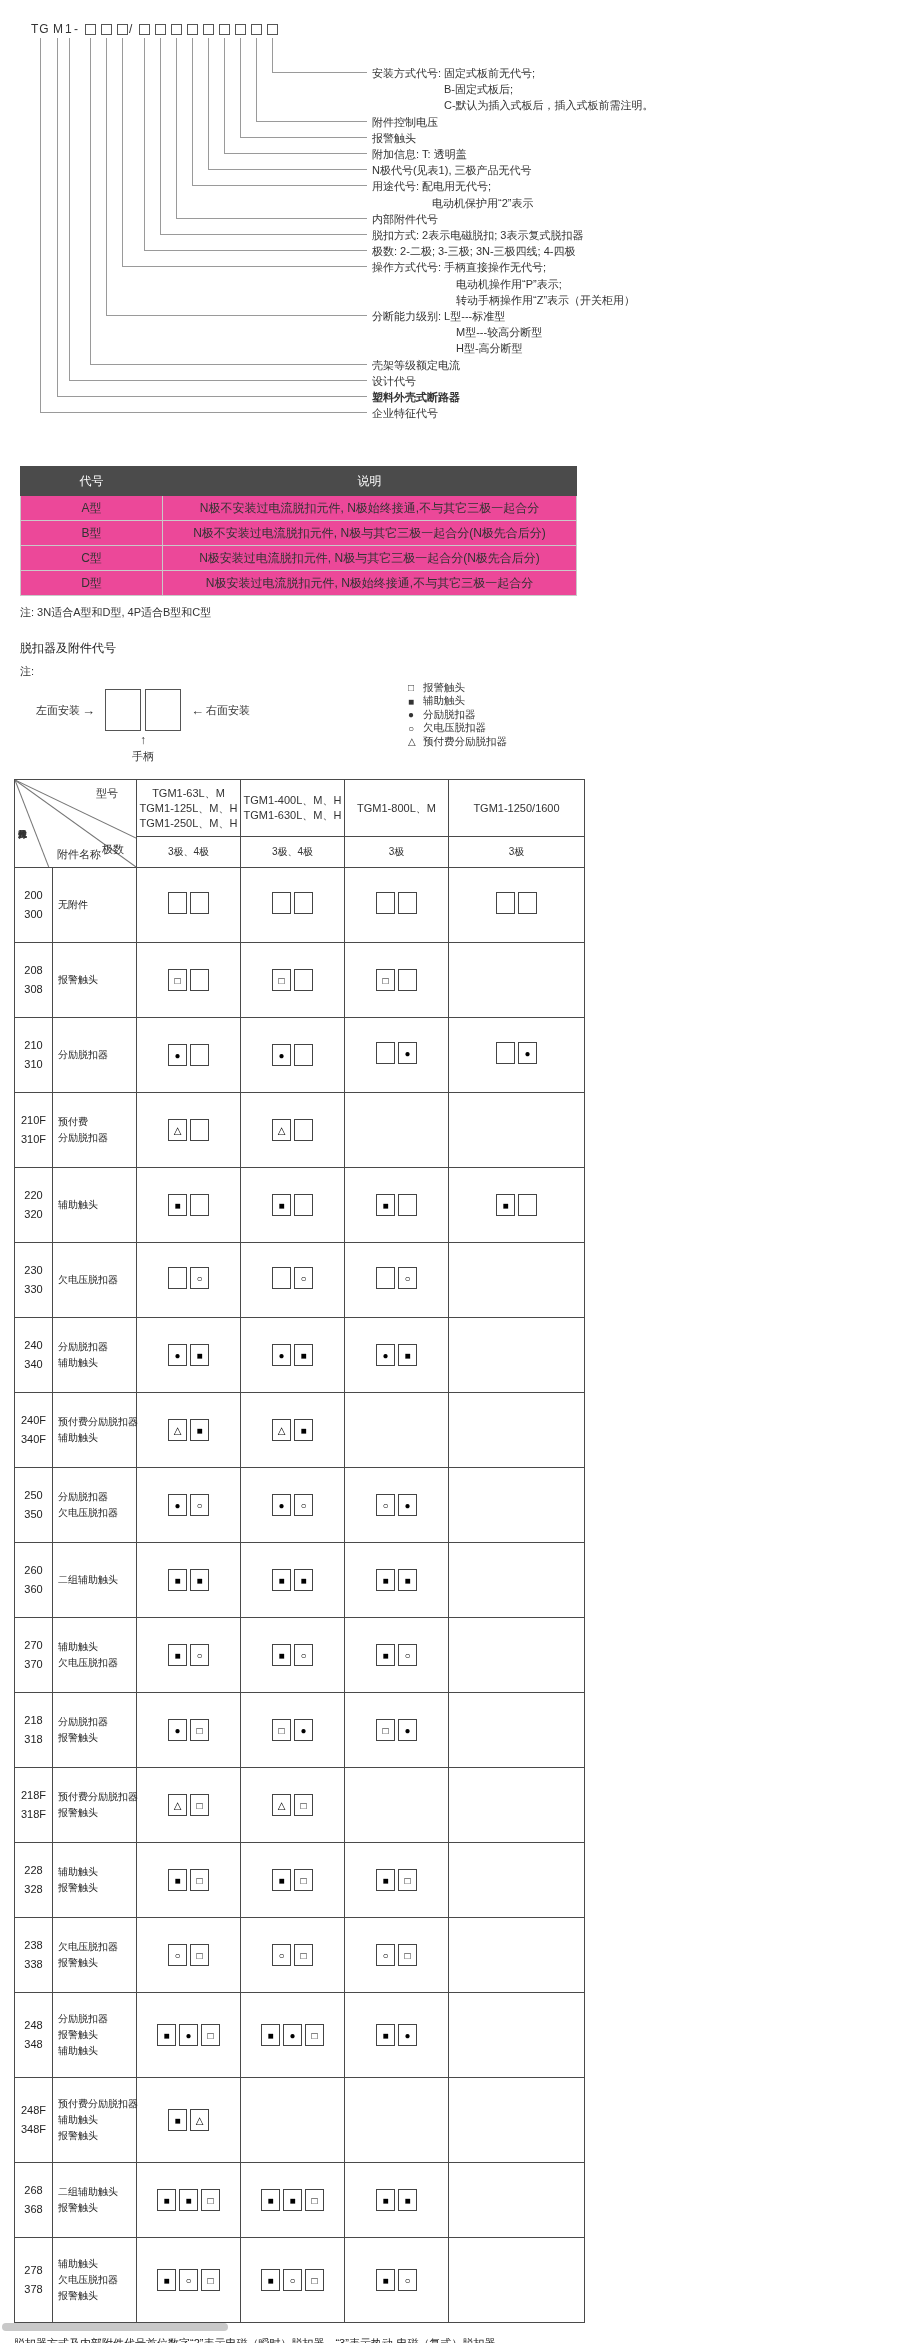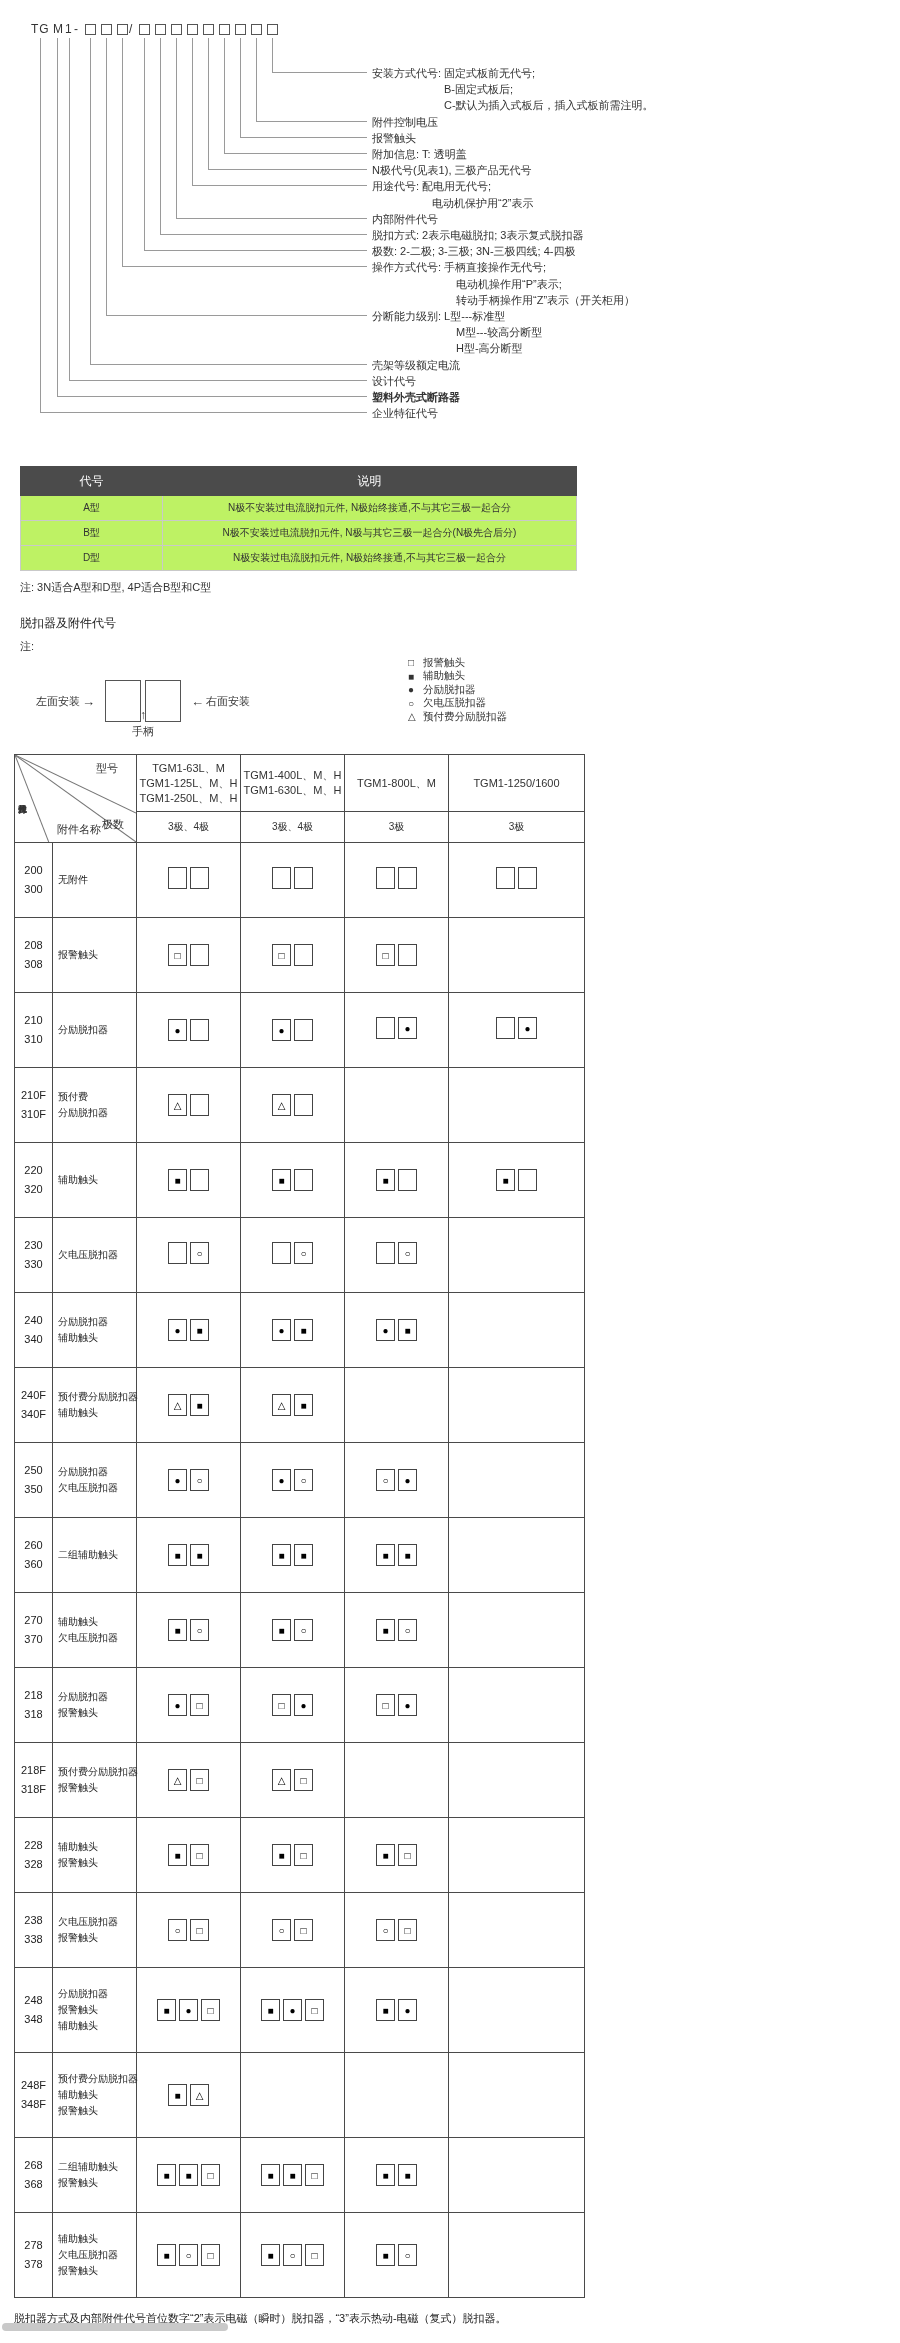--- a/index.html
+++ b/index.html
@@ -10,29 +10,29 @@
   
   .code-diagram{position:relative;height:402px;margin-top:22px;font-size:12px;}
   .code-text{position:absolute;top:0;color:#333;letter-spacing:1px;white-space:nowrap;}
   .code-box{position:absolute;top:2px;width:9px;height:9px;border:1px solid #555;background:#fff;}
   .connector{position:absolute;border-left:1px solid #9a9a9a;border-bottom:1px solid #9a9a9a;}
   .code-label{position:absolute;font-size:11px;white-space:nowrap;color:#333;}
 
   
   .table1{border-collapse:collapse;margin:42px 0 0 4px;width:556px;table-layout:fixed;}
   .table1 th{background:#4b4b4b;color:#fff;font-weight:normal;font-size:12px;height:26px;border:1px solid #4b4b4b;}
-  .table1 td{border:1px solid #c9c9c9;font-size:10px;text-align:center;height:22px;color:#333;background:#bef264;}
+  .table1 td{border:1px solid #c9c9c9;font-size:12px;text-align:center;height:22px;color:#333;background:#ec4899;}
   .note1{margin:9px 0 0 4px;font-size:11px;color:#333;}
 
   .sec-title{margin:20px 0 0 4px;font-size:12px;color:#222;}
   .sec-note{margin:7px 0 0 4px;font-size:11px;}
 
   
   .acc-diagram{position:relative;height:88px;margin-top:2px;font-size:11px;}
-  .machine-row{position:absolute;left:20px;top:24px;display:flex;align-items:center;}
+  .machine-row{position:absolute;left:20px;top:8px;display:flex;align-items:center;}
   .machine{display:flex;gap:4px;margin:0 8px;}
   .machine .half{width:34px;height:40px;border:1px solid #555;background:#fff;}
   .arrow{font-size:13px;color:#333;margin:0 2px;}
   .handle-arrow{position:absolute;left:124px;top:52px;font-size:12px;color:#333;}
   .handle-label{position:absolute;left:116px;top:68px;font-size:11px;color:#333;}
   .legend{position:absolute;left:392px;top:0;font-size:10.5px;color:#333;}
   .legend-item{display:flex;align-items:center;height:13.5px;}
   .legend-sym{width:15px;font-size:10px;text-align:left;}
 
   
@@ -137,20 +137,24 @@
       <tbody>
           <tr>
             <td>A型</td>
             <td>N极不安装过电流脱扣元件, N极始终接通,不与其它三极一起合分</td>
           </tr>
           <tr>
             <td>B型</td>
             <td>N极不安装过电流脱扣元件, N极与其它三极一起合分(N极先合后分)</td>
           </tr>
           <tr>
+            <td>C型</td>
+            <td>N极安装过电流脱扣元件, N极与其它三极一起合分(N极先合后分)</td>
+          </tr>
+          <tr>
             <td>D型</td>
             <td>N极安装过电流脱扣元件, N极始终接通,不与其它三极一起合分</td>
           </tr>
         </tbody>
     </table>
     <div class="note1">注: 3N适合A型和D型, 4P适合B型和C型</div>
 
     <div class="sec-title">脱扣器及附件代号</div>
     <div class="sec-note">注:</div>
 

